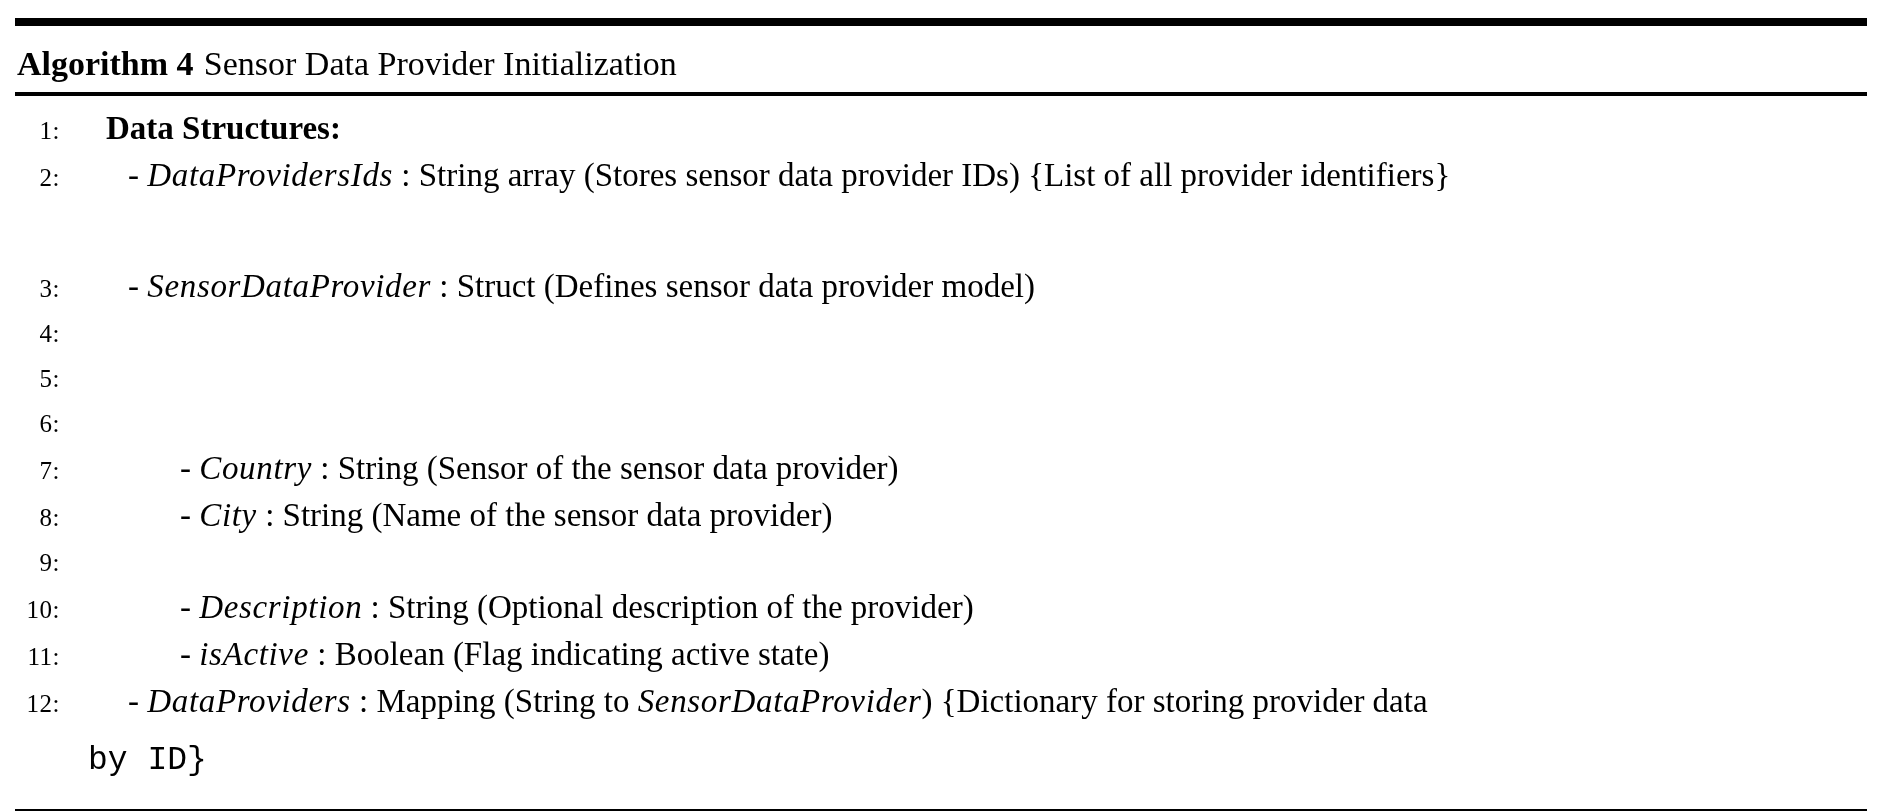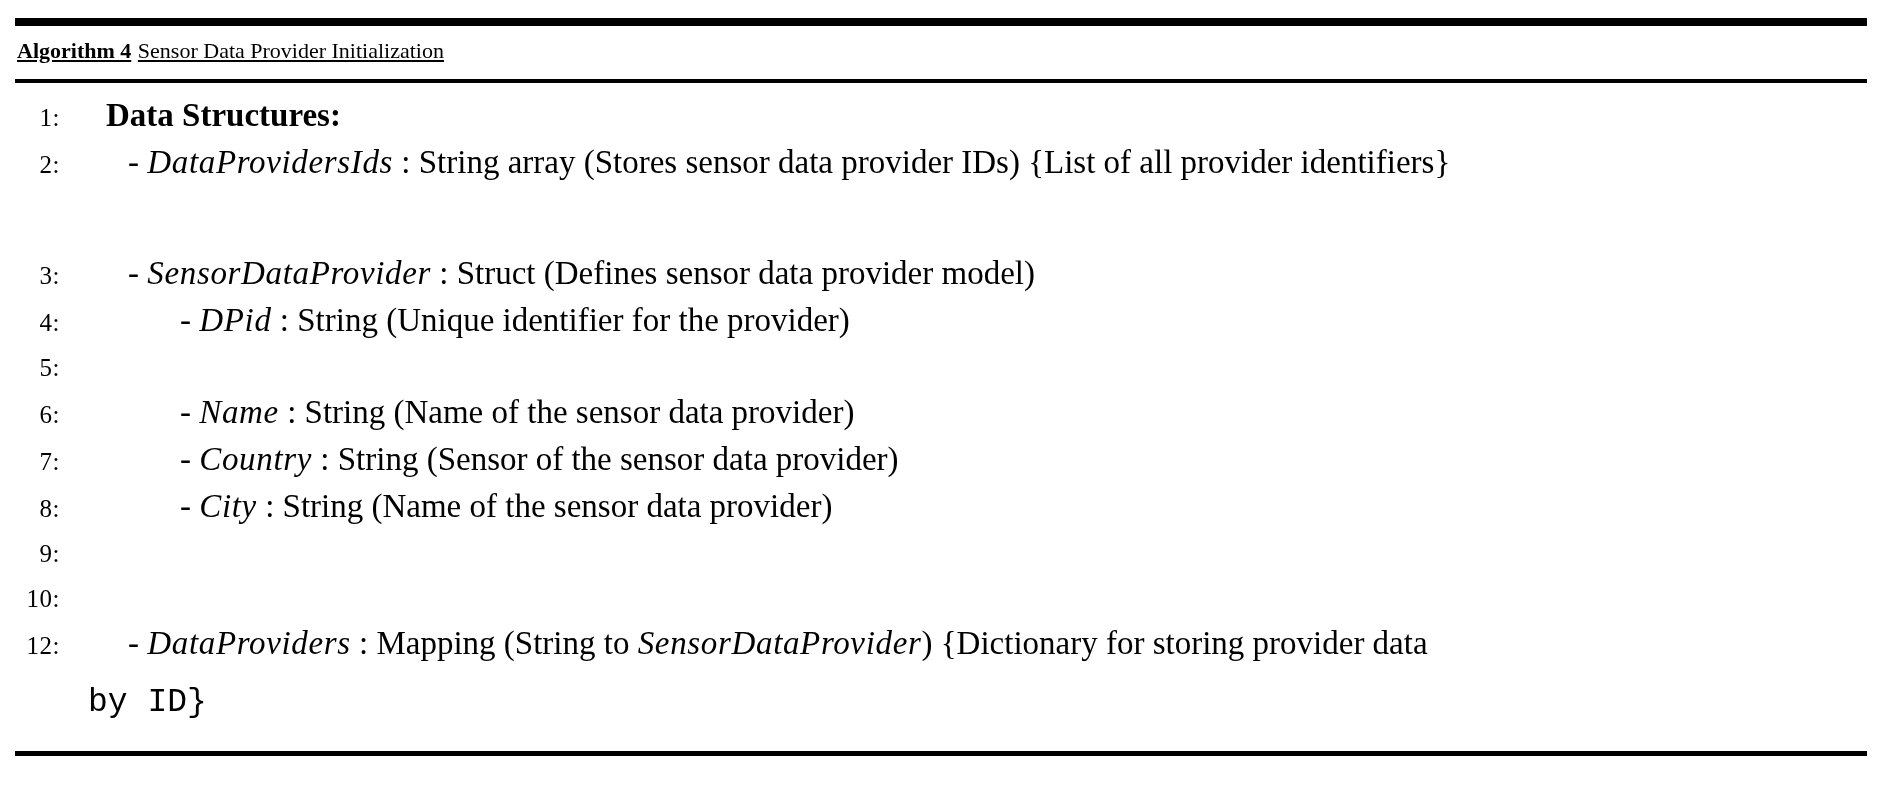--- a/index.html
+++ b/index.html
@@ -24,25 +24,24 @@
   .rule-mid {
     height: 4px;
     background: #000000;
   }
   .rule-bottom {
     height: 5px;
     background: #000000;
     margin-top: 26px;
   }
   .title {
-    padding: 2px 0 6px 2px;
+    padding: 15px 0 6px 2px;
     line-height: 45px;
-    font-size: 22px;
+    font-size: 34px;
     white-space: nowrap;
-    text-decoration: underline;
   }
   .title-bold {
     font-weight: bold;
     margin-right: 0.30em;
   }
   .lines {
     padding-top: 10px;
   }
   .line {
     display: flex;
@@ -92,42 +91,45 @@
       <div class="line gap-after">
         <span class="num">2:</span>
         <span class="content indent-1"><span class="seg-plain">- </span><span class="seg-var">DataProvidersIds</span><span class="seg-plain"> : String array (Stores sensor data provider IDs) {List of all provider identifiers}</span></span>
       </div>
       <div class="line">
         <span class="num">3:</span>
         <span class="content indent-1"><span class="seg-plain">- </span><span class="seg-var">SensorDataProvider</span><span class="seg-plain"> : Struct (Defines sensor data provider model)</span></span>
       </div>
       <div class="line">
         <span class="num">4:</span>
-        <span class="content indent-2"><span class="seg-plain">- </span><span class="seg-var">DPid</span><span class="seg-plain"> : String (Unique identifier for the provider)</span></span>
       </div>
       <div class="line">
         <span class="num">5:</span>
       </div>
       <div class="line">
         <span class="num">6:</span>
-        <span class="content indent-2"><span class="seg-plain">- </span><span class="seg-var">Name</span><span class="seg-plain"> : String (Name of the sensor data provider)</span></span>
       </div>
       <div class="line">
         <span class="num">7:</span>
         <span class="content indent-2"><span class="seg-plain">- </span><span class="seg-var">Country</span><span class="seg-plain"> : String (Sensor of the sensor data provider)</span></span>
       </div>
       <div class="line">
         <span class="num">8:</span>
         <span class="content indent-2"><span class="seg-plain">- </span><span class="seg-var">City</span><span class="seg-plain"> : String (Name of the sensor data provider)</span></span>
       </div>
       <div class="line">
         <span class="num">9:</span>
       </div>
       <div class="line">
         <span class="num">10:</span>
+        <span class="content indent-2"><span class="seg-plain">- </span><span class="seg-var">Description</span><span class="seg-plain"> : String (Optional description of the provider)</span></span>
+      </div>
+      <div class="line">
+        <span class="num">11:</span>
+        <span class="content indent-2"><span class="seg-plain">- </span><span class="seg-var">isActive</span><span class="seg-plain"> : Boolean (Flag indicating active state)</span></span>
       </div>
       <div class="line">
         <span class="num">12:</span>
         <span class="content indent-1"><span class="seg-plain">- </span><span class="seg-var">DataProviders</span><span class="seg-plain"> : Mapping (String to </span><span class="seg-var">SensorDataProvider</span><span class="seg-plain">) {Dictionary for storing provider data</span></span>
       </div>
       <div class="line cont">
         <span class="num"></span>
         <span class="content indent-cont"><span class="seg-plain">by ID}</span></span>
       </div>
     </div>

